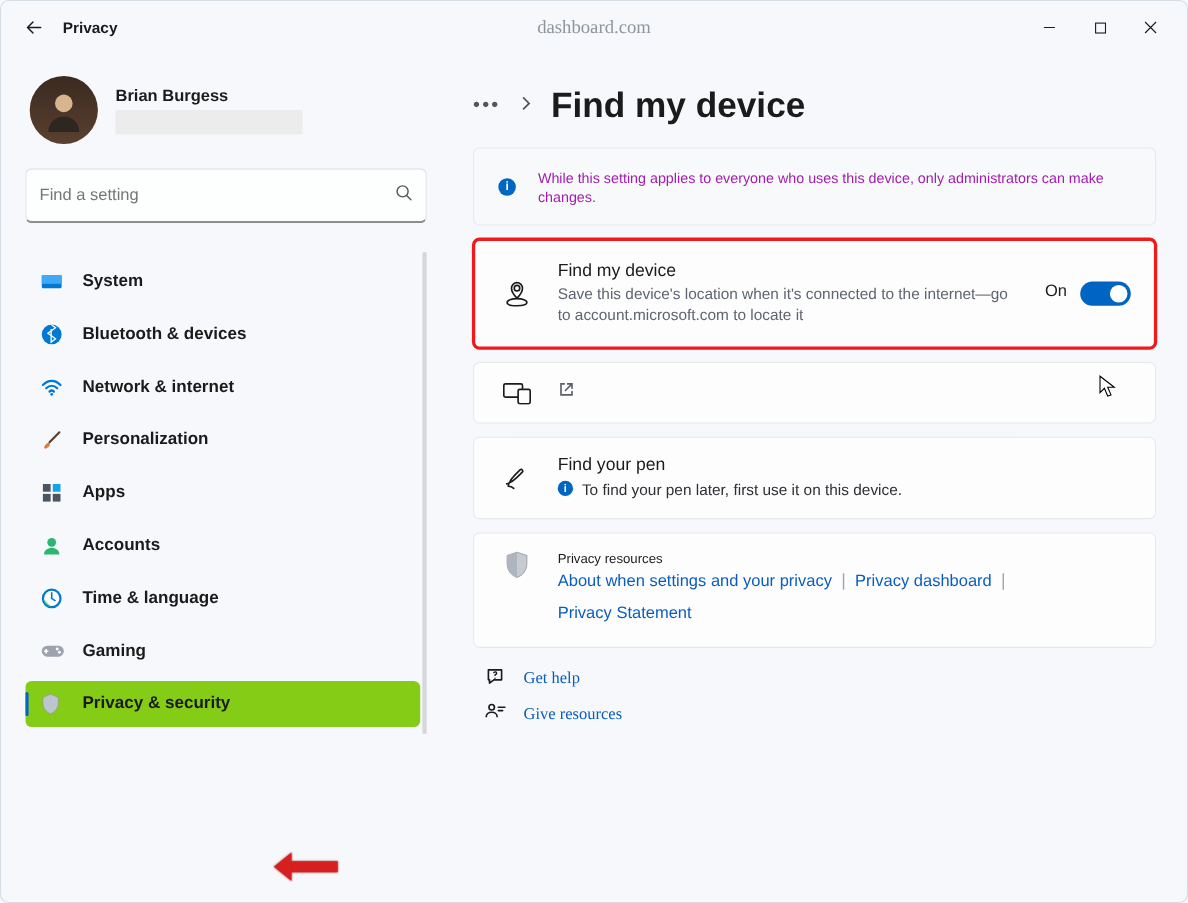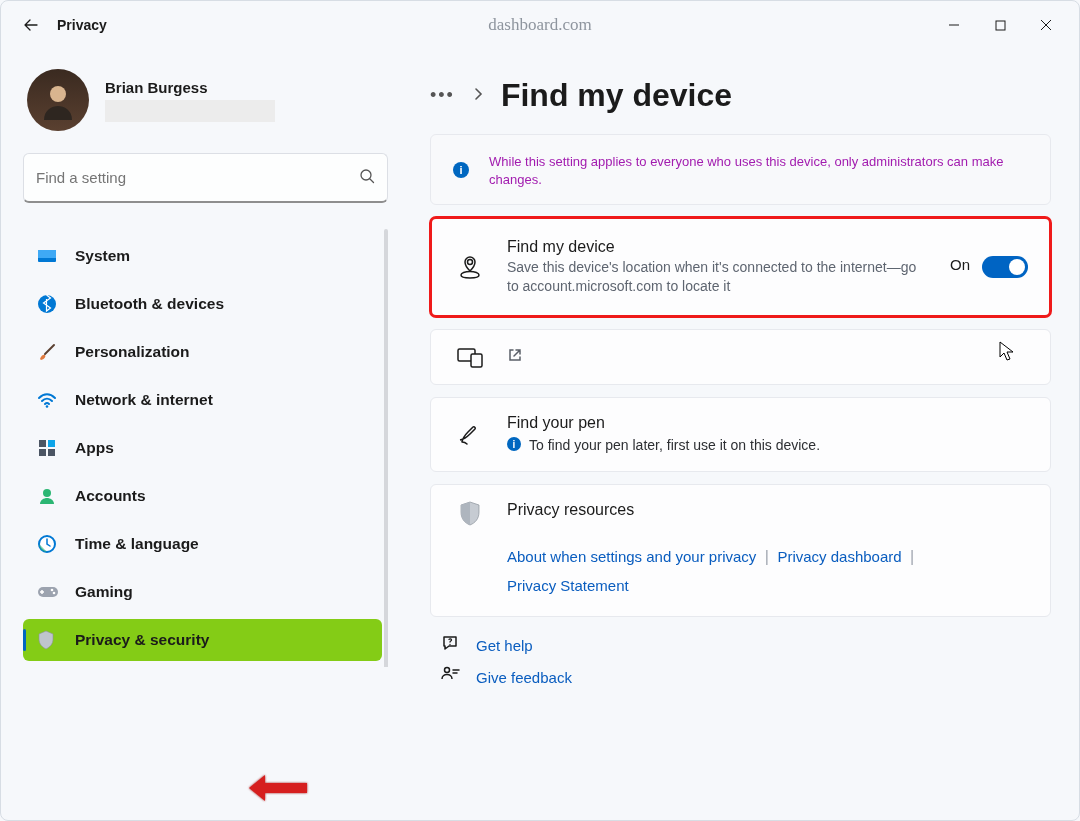--- a/index.html
+++ b/index.html
@@ -143,24 +143,24 @@
   }
   .toggle::after {
     content:""; position:absolute; right:3px; top:3px;
     width:16px; height:16px; background:#fff; border-radius:50%;
   }
   .highlight-red { outline:3px solid #ef1a1a; outline-offset:-2px; }
   .ext-icon { color:#5a5f68; }
 
   .link-a { color:#0a5dbf; font-size:15px;}
   .divider-bar { color:#a0a6b0; margin:0 4px;}
-  .priv-title { font-size:16px; margin-bottom:24px;}
+  .priv-title { font-size:12px; margin-bottom:0;}
   .priv-links { line-height:1.8; }
 
-  .help-row { display:flex; align-items:center; gap:16px; margin-top:16px; margin-left:10px;}
+  .help-row { display:flex; align-items:center; gap:16px; margin-top:16px; margin-left:10px;font-family:Liberation Serif, serif;}
   .help-row .t { color:#0a5dbf; font-size:15px;}
 
   .cursor-ptr {
     position:absolute;
     left:998px; top:340px;
     pointer-events:none;
   }
 </style>
 </head>
 <body>
@@ -233,34 +233,34 @@
             <svg width="20" height="20" viewBox="0 0 20 20">
               <circle cx="10" cy="10" r="9" fill="#0078d4"></circle>
               <path d="M9 4v12l4-3-7-5 7-5-4-3" stroke="#fff" stroke-width="1.2" fill="none" transform="translate(0.5 1)"></path>
             </svg>
           </span>
         <span>Bluetooth &amp; devices</span>
       </div>
       <div class="nav-item">
         <span class="ic">
             <svg width="20" height="20" viewBox="0 0 20 20">
+              <path d="M2 8c5-5 11-5 16 0M5 11c3-3 7-3 10 0M8 14c1.3-1.3 2.7-1.3 4 0" stroke="#0078d4" fill="none" stroke-width="2" stroke-linecap="round"></path>
+              <circle cx="10" cy="16.5" r="1.3" fill="#0078d4"></circle>
+            </svg>
+          </span>
+        <span>Network &amp; internet</span>
+      </div>
+      <div class="nav-item">
+        <span class="ic">
+            <svg width="20" height="20" viewBox="0 0 20 20">
               <path d="M3 17c1-4 4-5 5-4s0 4-4 5" fill="#e07a3e"></path>
               <path d="M8 12 17 3" stroke="#5a4030" stroke-width="2" stroke-linecap="round"></path>
             </svg>
           </span>
         <span>Personalization</span>
-      </div>
-      <div class="nav-item">
-        <span class="ic">
-            <svg width="20" height="20" viewBox="0 0 20 20">
-              <path d="M2 8c5-5 11-5 16 0M5 11c3-3 7-3 10 0M8 14c1.3-1.3 2.7-1.3 4 0" stroke="#0078d4" fill="none" stroke-width="2" stroke-linecap="round"></path>
-              <circle cx="10" cy="16.5" r="1.3" fill="#0078d4"></circle>
-            </svg>
-          </span>
-        <span>Network &amp; internet</span>
       </div>
       <div class="nav-item">
         <span class="ic">
             <svg width="20" height="20" viewBox="0 0 20 20">
               <rect x="2" y="2" width="7" height="7" fill="#4b5563"></rect>
               <rect x="11" y="2" width="7" height="7" fill="#0ea5e9"></rect>
               <rect x="2" y="11" width="7" height="7" fill="#4b5563"></rect>
               <rect x="11" y="11" width="7" height="7" fill="#4b5563"></rect>
             </svg>
           </span>
@@ -410,21 +410,21 @@
       <span class="t">Get help</span>
     </div>
     <div class="help-row" style="margin-top:8px;">
       <span>
         <svg width="20" height="20" viewBox="0 0 20 20" fill="none">
             <circle cx="7" cy="5" r="2.5" stroke="#1b1b1b" stroke-width="1.5"></circle>
             <path d="M2 14c0-3 2.5-4.5 5-4.5s5 1.5 5 4.5" stroke="#1b1b1b" stroke-width="1.5"></path>
             <path d="M13 5h6M13 8h4" stroke="#1b1b1b" stroke-width="1.5" stroke-linecap="round"></path>
           </svg>
       </span>
-      <span class="t">Give feedback</span>
+      <span class="t">Give resources</span>
     </div>
   </div>
 </div>
 
 <div class="cursor-ptr">
   <svg width="16" height="20" viewBox="0 0 16 20">
       <path d="M1 1l0 15 4-4 3 7 3-1-3-7h6z" fill="#fff" stroke="#000" stroke-width="1"></path>
     </svg>
 </div>
 

